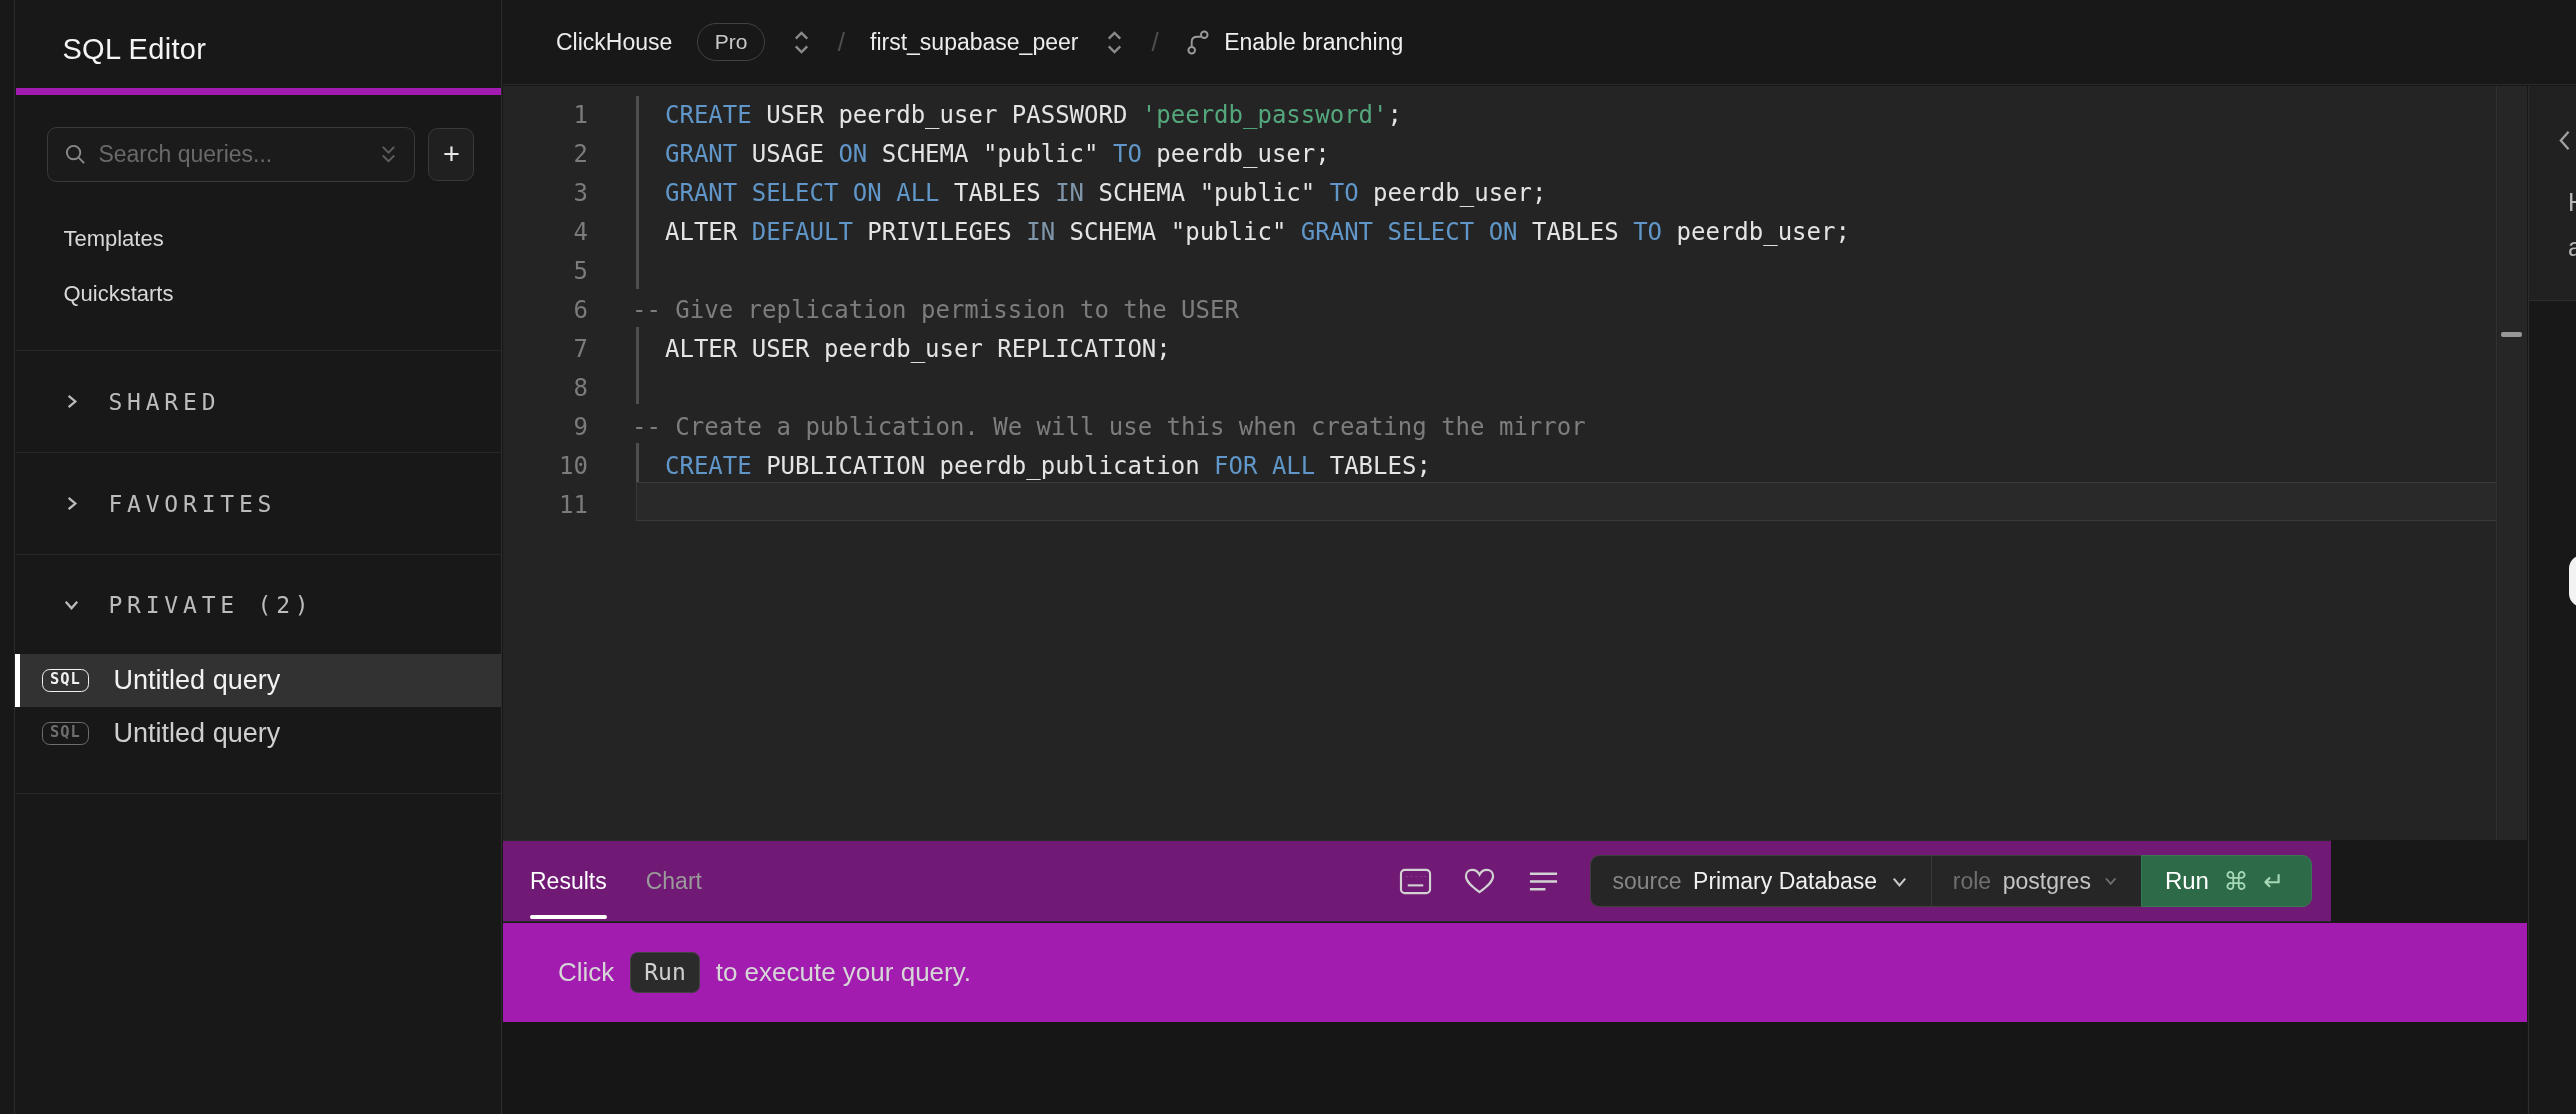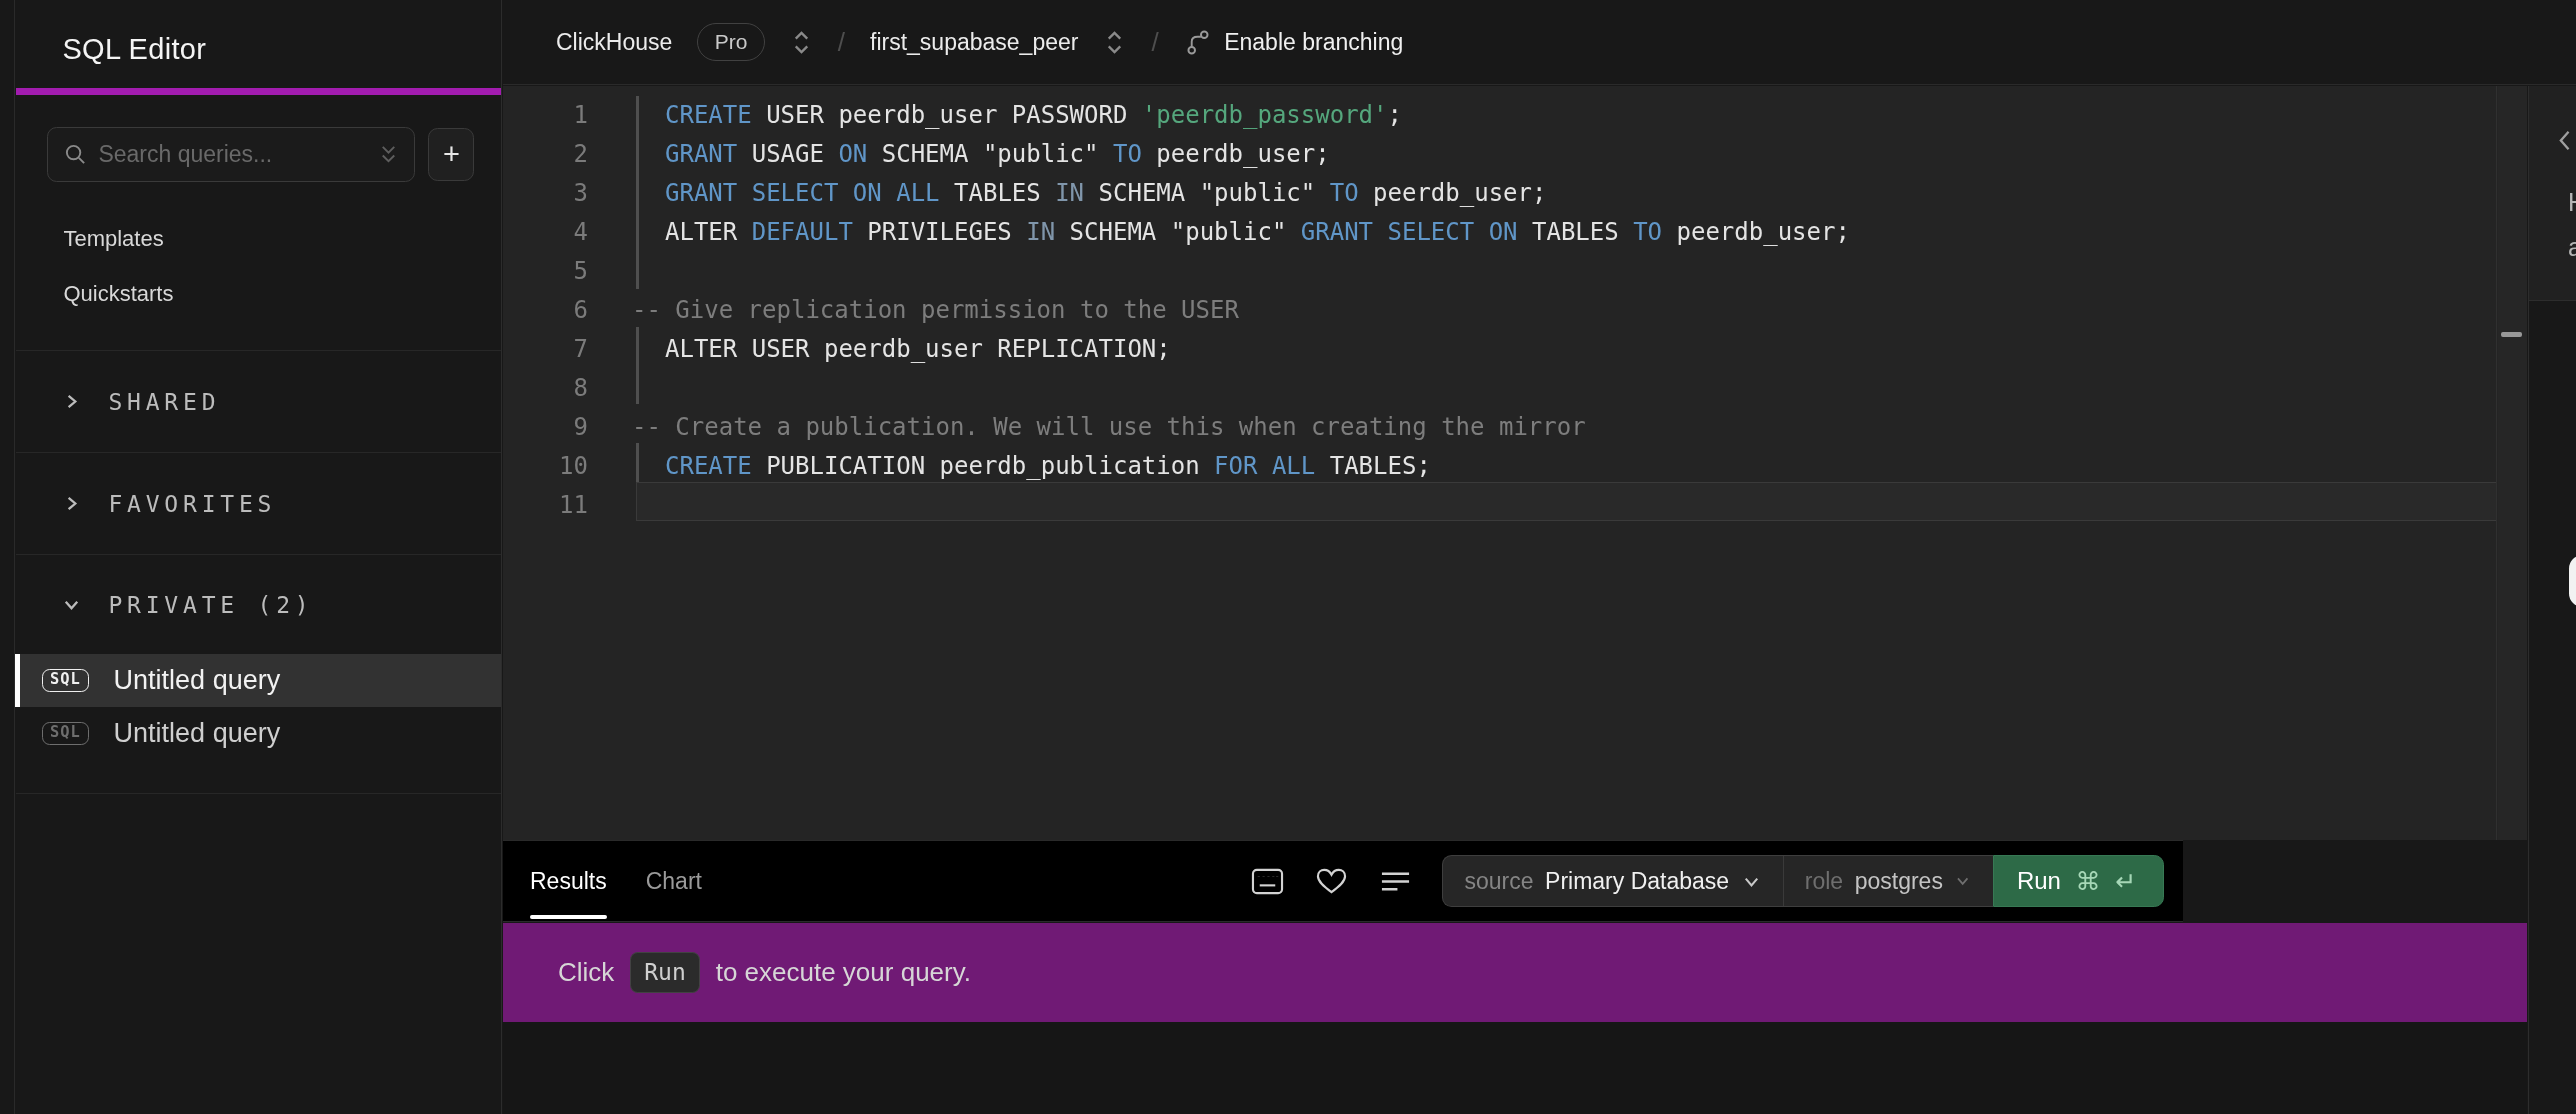--- a/index.html
+++ b/index.html
@@ -62,41 +62,41 @@
   .tok-str { color:var(--str); }
   .tok-cm { color:var(--cm); }
   .tok-d { color:#e4e4e4; }
   .stmt-bar { position:absolute; left:133px; width:2.9px; background:#4f4f4f; }
   .active-line-box { position:absolute; left:133px; right:0; height:39px; background:rgba(255,255,255,0.025); border-top:1px solid #3a3a3a; border-bottom:1px solid #3a3a3a; border-left:1px solid #3a3a3a; }
   #editor-right-border { position:absolute; top:0; bottom:0; right:30px; width:1px; background:#303030; }
   #annot-strip { position:absolute; top:0; bottom:0; right:0; width:29px; background:#262626; }
   #annot-dash { position:absolute; right:4.8px; top:246px; width:21px; height:4.8px; background:#989898; border-radius:1.9px; }
 
   
-  #bottombar { left:503px; top:840px; width:1680px; height:82px; background:#000000; border-top:1px solid #2a2a2a; border-bottom:1px solid #2a2a2a; display:flex; align-items:center; }
+  #bottombar { left:503px; top:840px; width:1828px; height:82px; background:#701a75; border-top:1px solid #2a2a2a; border-bottom:1px solid #2a2a2a; display:flex; align-items:center; }
   #tabs { display:flex; align-items:stretch; height:100%; padding-left:27px; gap:39px; }
   .tab { display:flex; align-items:center; position:relative; font-size:23px; color:#9a9a9a; }
   .tab.active { color:#ffffff; }
   .tab.active::after { content:""; position:absolute; left:0; right:0; bottom:1.9px; height:3.9px; background:#ffffff; border-radius:1.9px; }
   #bar-right { margin-left:auto; display:flex; align-items:center; gap:29px; padding-right:19px; }
   .bar-icon { color:#d2d2d2; }
   #exec-group { display:flex; align-items:stretch; height:52px; }
   #src-role { display:flex; align-items:center; background:#262626; border:1px solid #3e3e3e; border-right:none; border-radius:9.6px 0 0 9.6px; }
   .seg { display:flex; align-items:center; gap:11.6px; padding:0 21px; height:100%; }
   .seg + .seg { border-left:1px solid #3a3a3a; }
   .seg .lab { font-size:23px; color:#858585; }
   .seg .val { font-size:23px; color:#f0f0f0; }
   #role-seg .lab { color:#6f6f6f; }
   #role-seg .val { color:#c4c4c4; }
   #run-btn { display:flex; align-items:center; gap:14.5px; background:var(--run); border:1px solid #377954; border-radius:0 9.6px 9.6px 0; padding:0 23px; }
   #run-btn .run-t { font-size:24px; color:#ffffff; }
   #run-btn .run-k { font-size:25px; color:#a6d7b7; letter-spacing:3.9px; }
 
   
-  #results-area { left:503px; top:923px; width:2024px; height:99px; background:#701a75; display:flex; align-items:center; padding-left:55px; gap:15.4px; }
+  #results-area { left:503px; top:923px; width:2024px; height:99px; background:#a21caf; display:flex; align-items:center; padding-left:55px; gap:15.4px; }
   #results-area .msg { font-size:26px; color:#d6d6d6; }
   #msg-keycap { font-family:"DejaVu Sans Mono", monospace; font-size:23px; color:#cfcfcf; background:#2b2b2b; border:1px solid #424242; border-radius:7.7px; padding:5.8px 13.5px 7.7px; }
   #bottom-strip { left:503px; top:1022px; width:2024px; height:93px; background:#161616; }
 
   
   #right-panel { left:2528px; top:86px; width:48px; height:1029px; border-left:1.9px solid #2d2d2d; overflow:hidden; }
   #rp-top { position:absolute; left:0; top:0; right:0; height:215px; background:#212121; border-bottom:1px solid #2d2d2d; }
   #rp-bottom { position:absolute; left:0; top:216px; right:0; bottom:0; background:#181818; }
   #rp-chevron { position:absolute; left:27px; top:42px; color:#a0a0a0; }
   .rp-frag { position:absolute; left:39px; font-size:25px; color:#b5b5b5; white-space:nowrap; }

